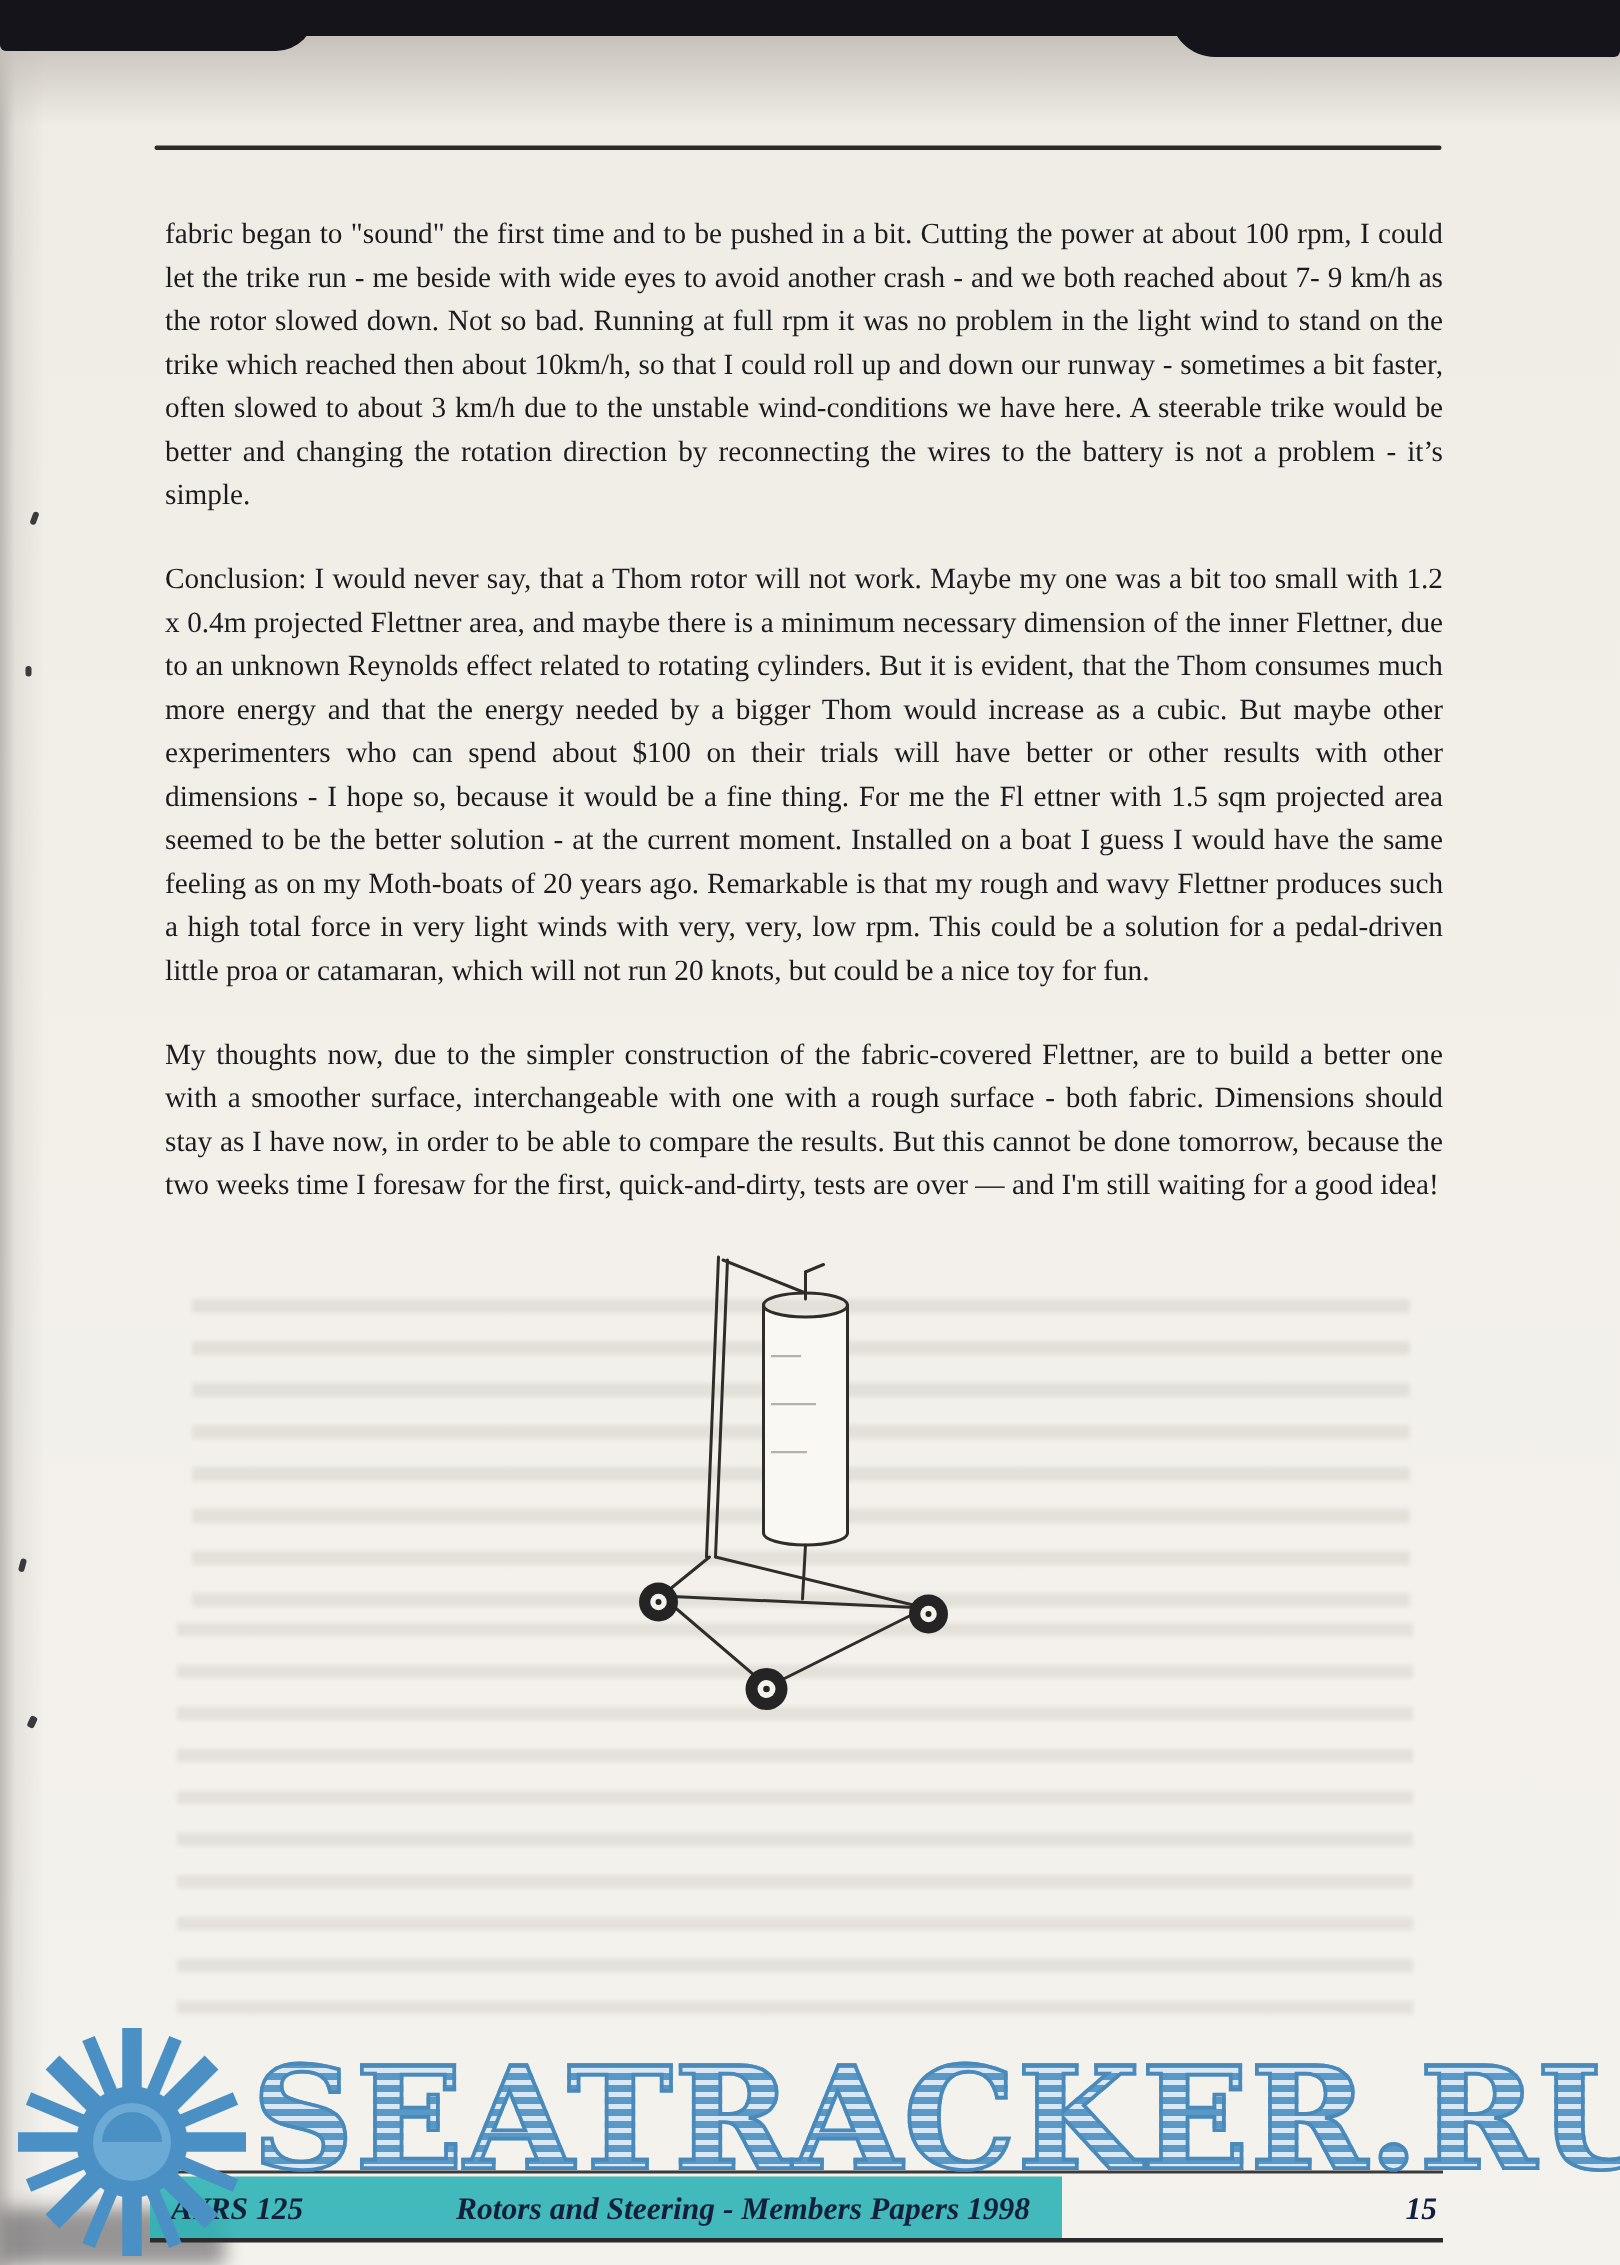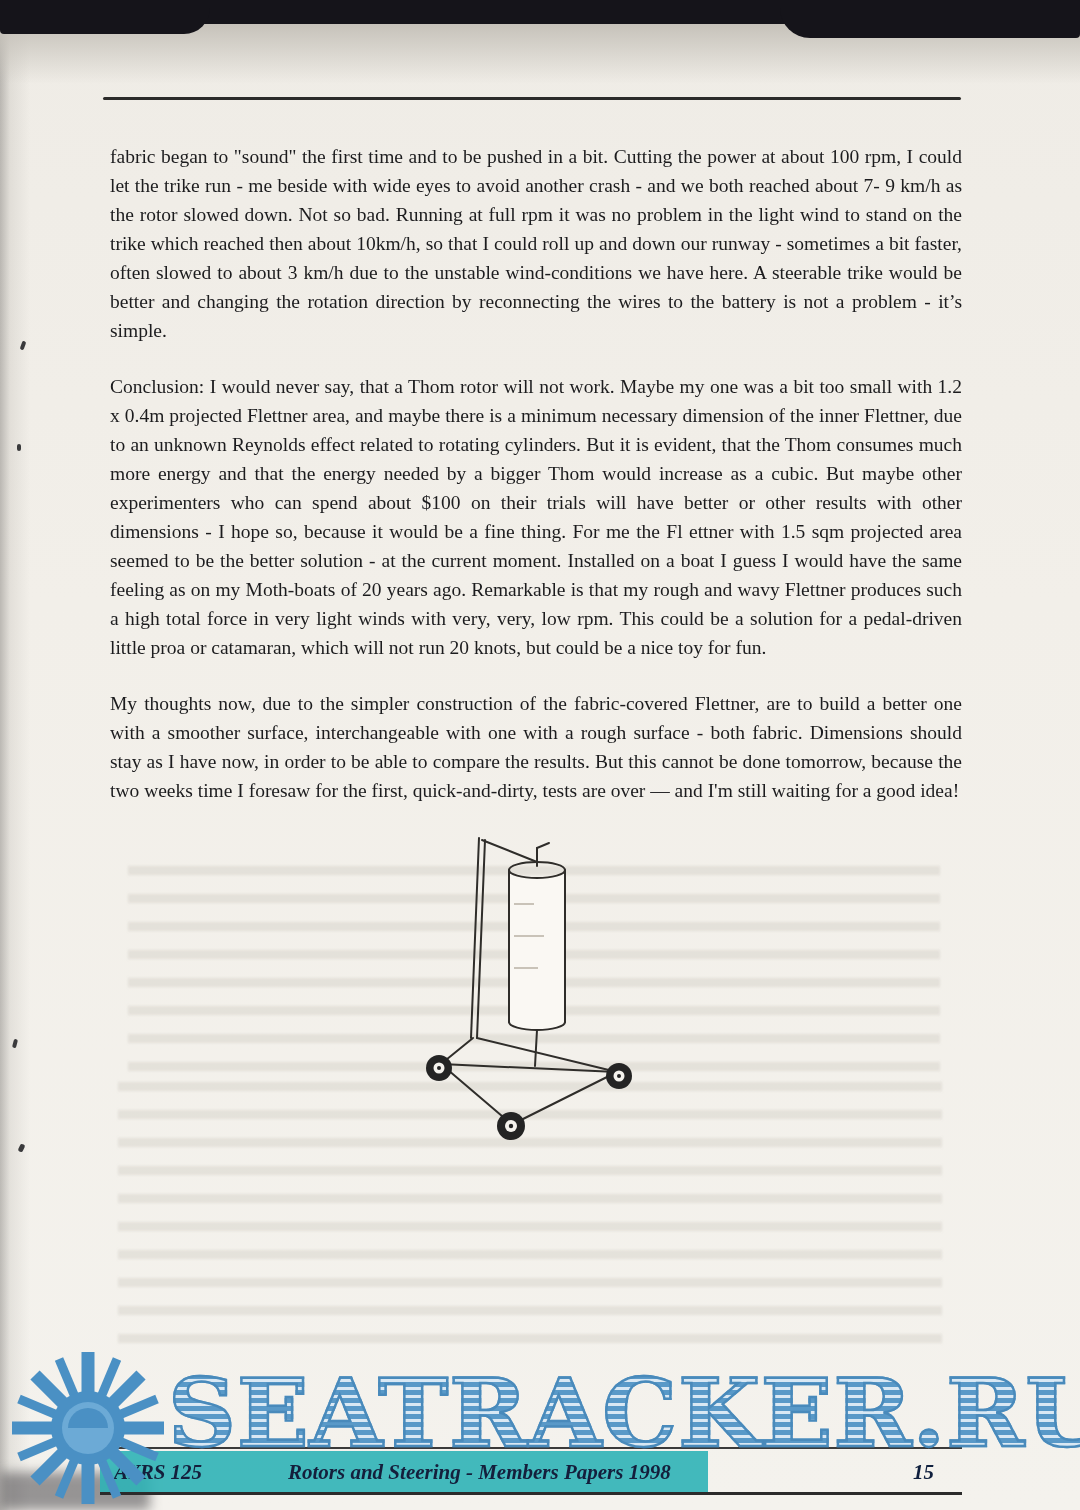--- a/index.html
+++ b/index.html
@@ -35,22 +35,22 @@
     -webkit-text-stroke:2.5px #3d83b8;
     opacity:.93;
   }
   .wm-sun{position:absolute;left:4px;top:1346px;z-index:31;}
   
   .footer-rule-a{position:absolute;left:100px;top:1447px;width:862px;height:2px;background:#3a3a3a;z-index:7;}
   .footer-bar{position:absolute;left:100px;top:1451px;width:608px;height:41px;background:#2fb2b6;opacity:.9;z-index:8;}
   .footer-row{position:absolute;left:100px;top:1455px;width:862px;height:34px;z-index:9;
     font-weight:700;font-style:italic;font-size:21px;color:#141f3c;line-height:34px;}
   .footer-left{position:absolute;left:14px;}
-  .footer-center{position:absolute;left:188px;}
-  .footer-right{position:absolute;right:28px;color:#10203e;font-family:Liberation Serif, serif;}
+  .footer-center{position:absolute;left:204px;}
+  .footer-right{position:absolute;right:4px;color:#10203e;font-family:Liberation Serif, serif;}
   .footer-rule-b{position:absolute;left:100px;top:1492px;width:862px;height:3px;background:#2b2b2b;z-index:9;}
 </style>
 </head>
 <body>
 
 <div class="page">
 
   <div class="top-band"></div>
   <div class="top-fade"></div>
   <div class="speck" style="left:21px;top:341px;width:4px;height:9px;transform:rotate(20deg);"></div>

